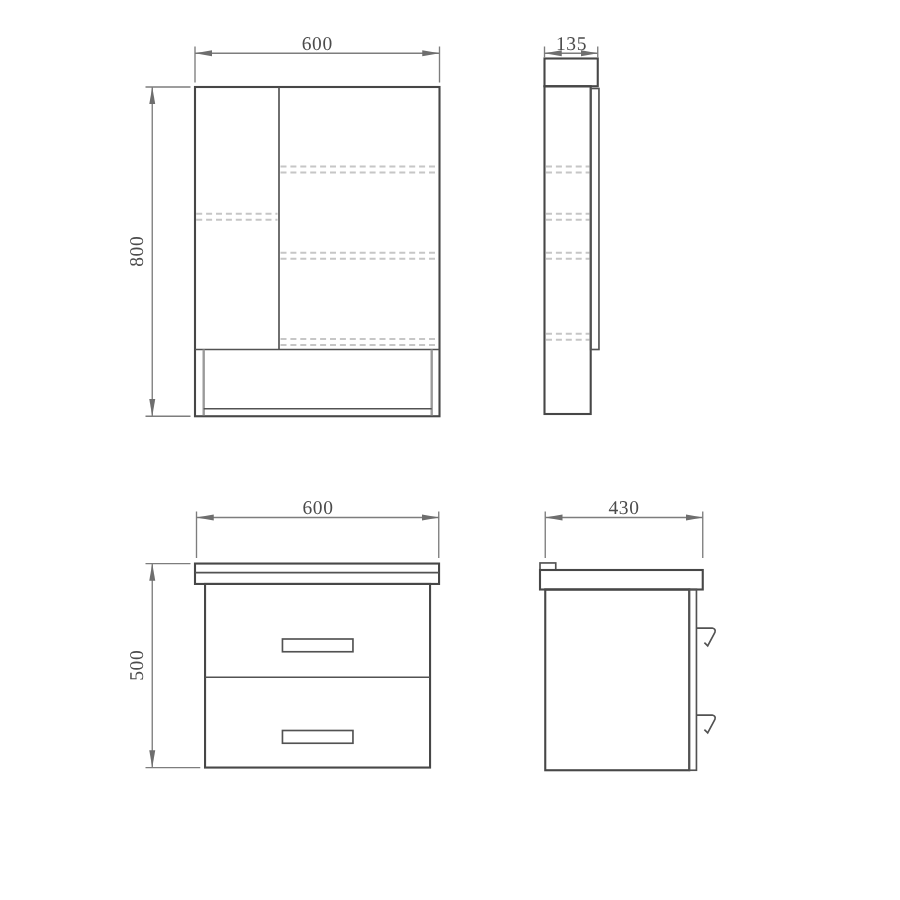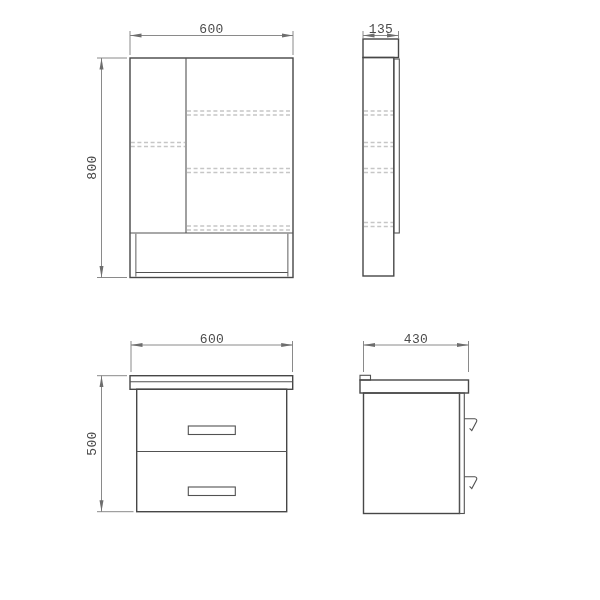--- a/index.html
+++ b/index.html
@@ -1,17 +1,17 @@
 <!DOCTYPE html>
 <html style="--bg: #ffffff; --outline: #474747; --inner: #525252; --panel: #9a9a9a; --hidden: #c6c6c6; --dim: #7d7d7d; --txt: #4b4b4b;"><head>
 <meta charset="utf-8">
 <style>
   html,body{margin:0;padding:0;background:#fff;}
   #canvas{position:relative;width:546px;height:600px;background:var(--bg,#ffffff);overflow:hidden;
-          font-family:Liberation Mono, monospace;}
+          font-family:Liberation Serif, serif;}
   svg{position:absolute;left:0;top:0;}
   .ol  {stroke:var(--outline,#474747);stroke-width:1.4;fill:none;}
   .ln  {stroke:var(--inner,#525252);stroke-width:1.1;fill:none;}
   .gy  {stroke:var(--panel,#9a9a9a);stroke-width:1.6;fill:none;}
   .hid {stroke:var(--hidden,#c6c6c6);stroke-width:1.4;fill:none;stroke-dasharray:4 2.6;}
   .dim {stroke:var(--dim,#7d7d7d);stroke-width:0.9;fill:none;}
   .dimtxt{fill:var(--txt,#4b4b4b);font-size:13px;letter-spacing:0.4px;}
 </style>
 </head>
 <body>

